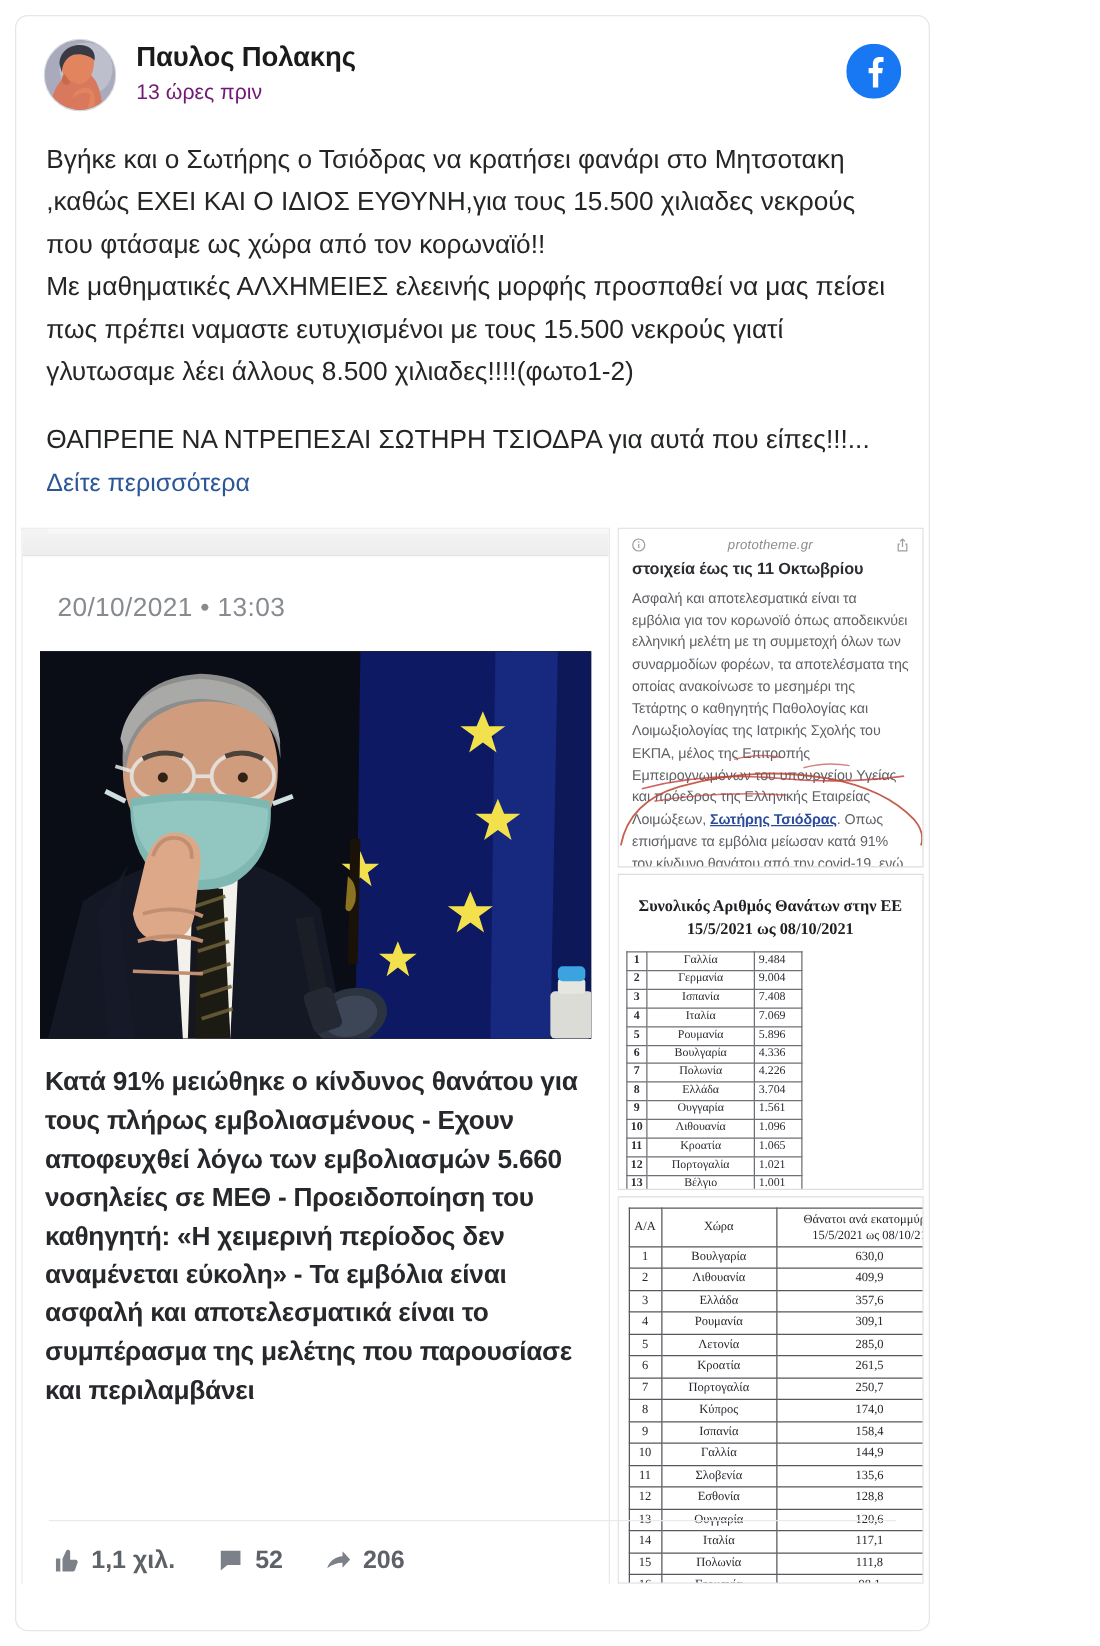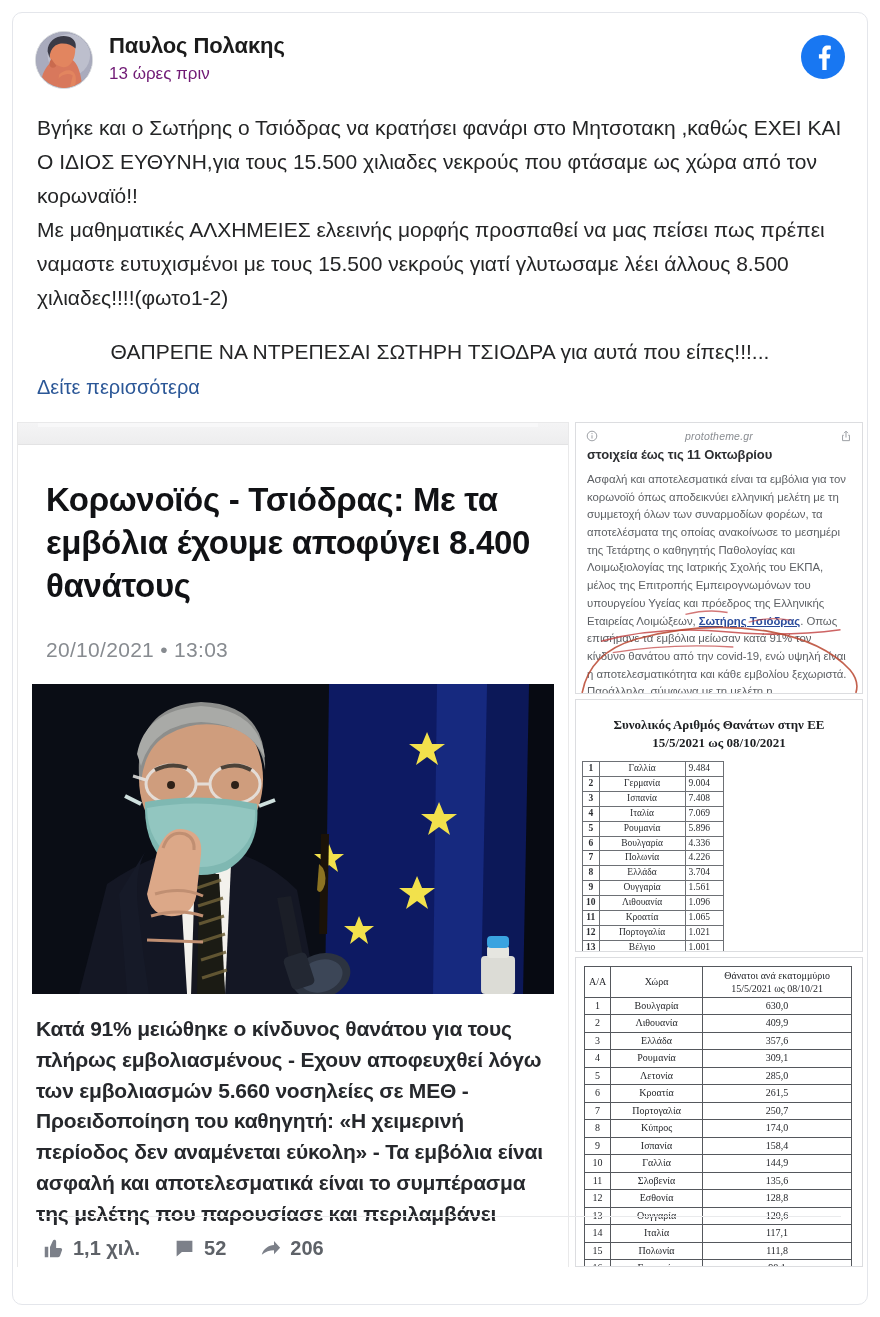--- a/index.html
+++ b/index.html
@@ -7,21 +7,21 @@
     margin: 0; padding: 0;
     width: 880px; height: 1317px;
     background: #ffffff;
     font-family: "Liberation Sans", sans-serif;
     -webkit-font-smoothing: antialiased;
   }
 
   .post-card {
     position: absolute;
     left: 12px; top: 12px;
-    width: 856px; height: 1293px;
+    width: 732px; height: 1293px;
     background: #ffffff;
     border: 1px solid #e4e6eb;
     border-radius: 10px;
     overflow: hidden;
   }
 
   
   .post-header {
     display: flex;
     align-items: flex-start;
@@ -61,21 +61,21 @@
   .fb-logo svg { display:block; width:100%; height:100%; }
 
   
   .post-body {
     padding: 22px 24px 0 24px;
     font-size: 21px;
     line-height: 1.62;
     color: #242526;
   }
   .post-body p { margin: 0; }
-  .post-body .para-gap { margin-top: 20px; text-align: center; }
+  .post-body .para-gap { margin-top: 20px; }
   .see-more {
     color: #2b5797;
     font-size: 20px;
     display: inline-block;
     margin-top: 2px;
     cursor: pointer;
   }
 
   
   .media-area {
@@ -274,21 +274,20 @@
   </div>
 
   <div class="media-area">
 
     <div class="media-left">
       <div class="article-shot">
         <div class="browser-chrome">
           <div class="chrome-tabgap"></div>
         </div>
 
-        <div class="article-headline">Κορωνοϊός - Τσιόδρας: Με τα εμβόλια έχουμε αποφύγει 8.400 θανάτους</div>
 
         <div class="article-date">
           <span>20/10/2021</span>
           <span>•</span>
           <span>13:03</span>
         </div>
 
         <div class="article-photo">
           <svg viewBox="0 0 528 310" preserveAspectRatio="xMidYMid slice" aria-hidden="true">
             <rect width="528" height="310" fill="#070a12"></rect>

